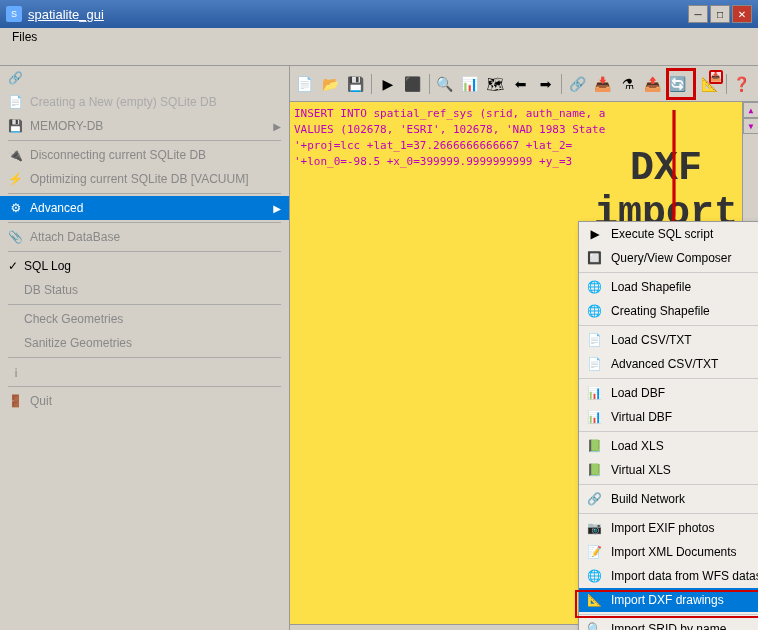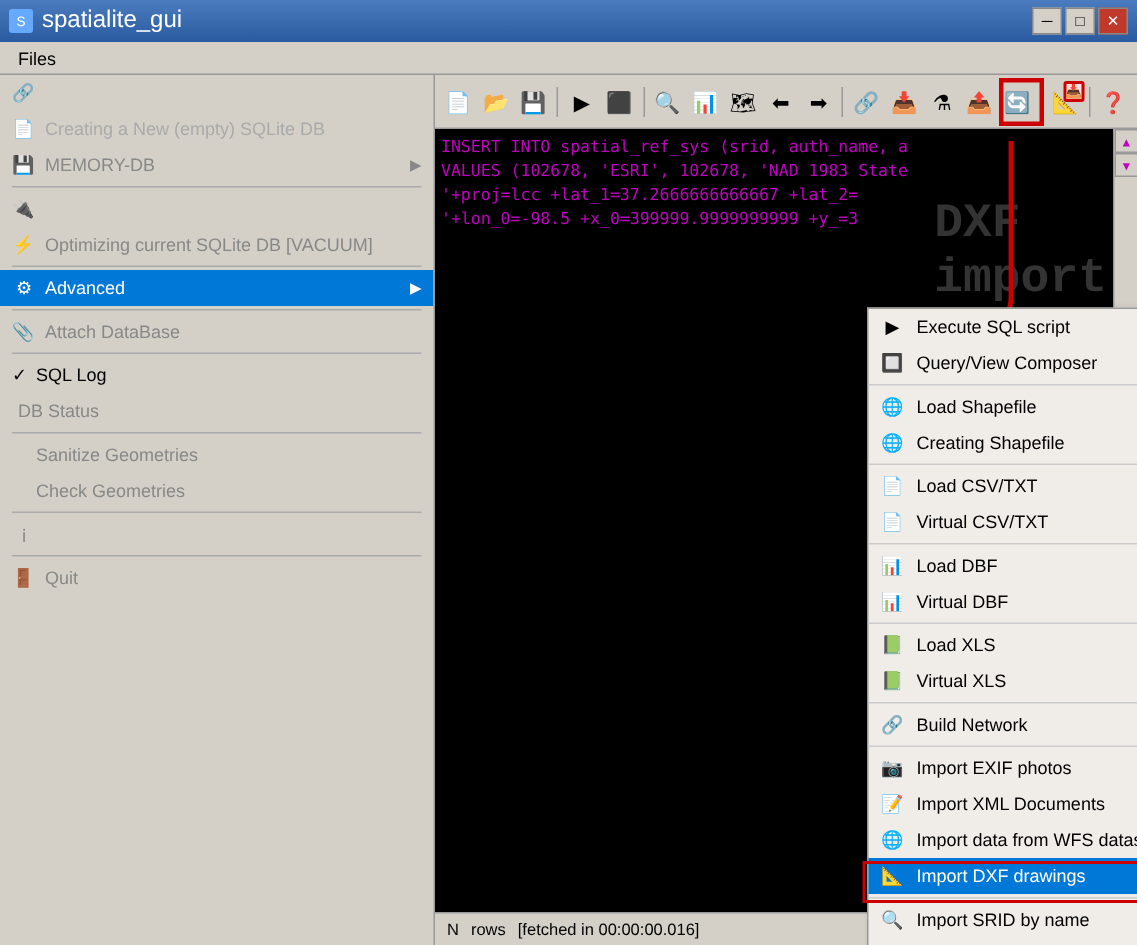--- a/index.html
+++ b/index.html
@@ -32,38 +32,38 @@
       width: 16px;
       height: 16px;
       background: #6af;
       border-radius: 2px;
       display: flex;
       align-items: center;
       justify-content: center;
       font-size: 9px;
       color: white;
     }
-    .title-text { font-size: 16px; }
+    .title-text { font-size: 13px; text-decoration: underline; }
     .title-controls { display: flex; gap: 2px; }
     .title-btn {
       width: 20px; height: 18px;
       background: #d4d0c8;
       border: 1px solid #888;
       display: flex; align-items: center; justify-content: center;
       font-size: 10px; cursor: pointer; color: #000;
     }
     .title-btn.close { background: #c0392b; color: white; }
 
     
     .menu-bar {
       background: #d4d0c8;
       border-bottom: 1px solid #999;
-      height: 22px;
-      display: flex;
-      align-items: center;
+      height: 38px;
+      display: flex;
+      align-items: flex-start;
       padding: 0 4px;
     }
     .menu-item {
       padding: 2px 8px;
       cursor: pointer;
       font-size: 12px;
     }
 
     
     .main-layout {
@@ -143,21 +143,21 @@
     }
     .toolbar-sep {
       width: 1px; height: 20px;
       background: #999;
       margin: 0 2px;
     }
 
     
     .sql-area {
       flex: 1;
-      background: #000000;
+      background: #fde047;
       padding: 4px;
       font-family: monospace;
       font-size: 11px;
       color: #c000c0;
       overflow: hidden;
       position: relative;
     }
     .sql-line { line-height: 16px; }
 
     
@@ -223,25 +223,26 @@
       background: #ccc;
       margin: 2px 0;
     }
 
     
     .dxf-overlay {
       position: absolute;
       right: 20px;
       top: 80px;
       font-family: 'Courier New', monospace;
-      font-size: 32px;
+      font-size: 40px;
       font-weight: bold;
       color: #333;
       z-index: 50;
       pointer-events: none;
+      text-align: center;
     }
 
     
     .red-arrow {
       position: absolute;
       right: 60px;
       top: 36px;
       width: 80px;
       height: 160px;
       z-index: 150;
@@ -295,20 +296,21 @@
     <div class="sidebar-item">
       <div class="sidebar-icon">💾</div>
       <span class="sidebar-label">MEMORY-DB</span>
       <span class="sidebar-arrow">▶</span>
     </div>
 
     <div class="sidebar-separator"></div>
 
     <div class="sidebar-item">
       <div class="sidebar-icon">🔌</div>
+      <span class="sidebar-label">Disconnecting current SQLite DB</span>
     </div>
 
     <div class="sidebar-item">
       <div class="sidebar-icon">⚡</div>
       <span class="sidebar-label">Optimizing current SQLite DB [VACUUM]</span>
     </div>
 
     <div class="sidebar-separator"></div>
 
     <div class="sidebar-item active">
@@ -324,32 +326,32 @@
       <span class="sidebar-label">Attach DataBase</span>
     </div>
 
     <div class="sidebar-separator"></div>
 
     <div class="sidebar-item checked">
       <span class="checkmark">✓</span>
       <span class="sidebar-label">SQL Log</span>
     </div>
 
-    <div class="sidebar-item" style="padding-left:12px;">
+    <div class="sidebar-item" style="padding-left:24px;">
       <span class="sidebar-label">DB Status</span>
     </div>
 
     <div class="sidebar-separator"></div>
+
+    <div class="sidebar-item" style="padding-left:24px;">
+      <span class="sidebar-label">Check Geometries</span>
+    </div>
 
     <div class="sidebar-item" style="padding-left:24px;">
       <span class="sidebar-label">Sanitize Geometries</span>
-    </div>
-
-    <div class="sidebar-item" style="padding-left:24px;">
-      <span class="sidebar-label">Check Geometries</span>
     </div>
 
     <div class="sidebar-separator"></div>
 
     <div class="sidebar-item">
       <div class="sidebar-icon">ℹ</div>
     </div>
 
     <div class="sidebar-separator"></div>
 
@@ -446,21 +448,21 @@
 
       <div class="dropdown-separator"></div>
 
       <div class="dropdown-item">
         <div class="dropdown-icon">📄</div>
         <span>Load CSV/TXT</span>
       </div>
 
       <div class="dropdown-item">
         <div class="dropdown-icon">📄</div>
-        <span>Virtual CSV/TXT</span>
+        <span>Advanced CSV/TXT</span>
       </div>
 
       <div class="dropdown-separator"></div>
 
       <div class="dropdown-item">
         <div class="dropdown-icon">📊</div>
         <span>Load DBF</span>
       </div>
 
       <div class="dropdown-item">

